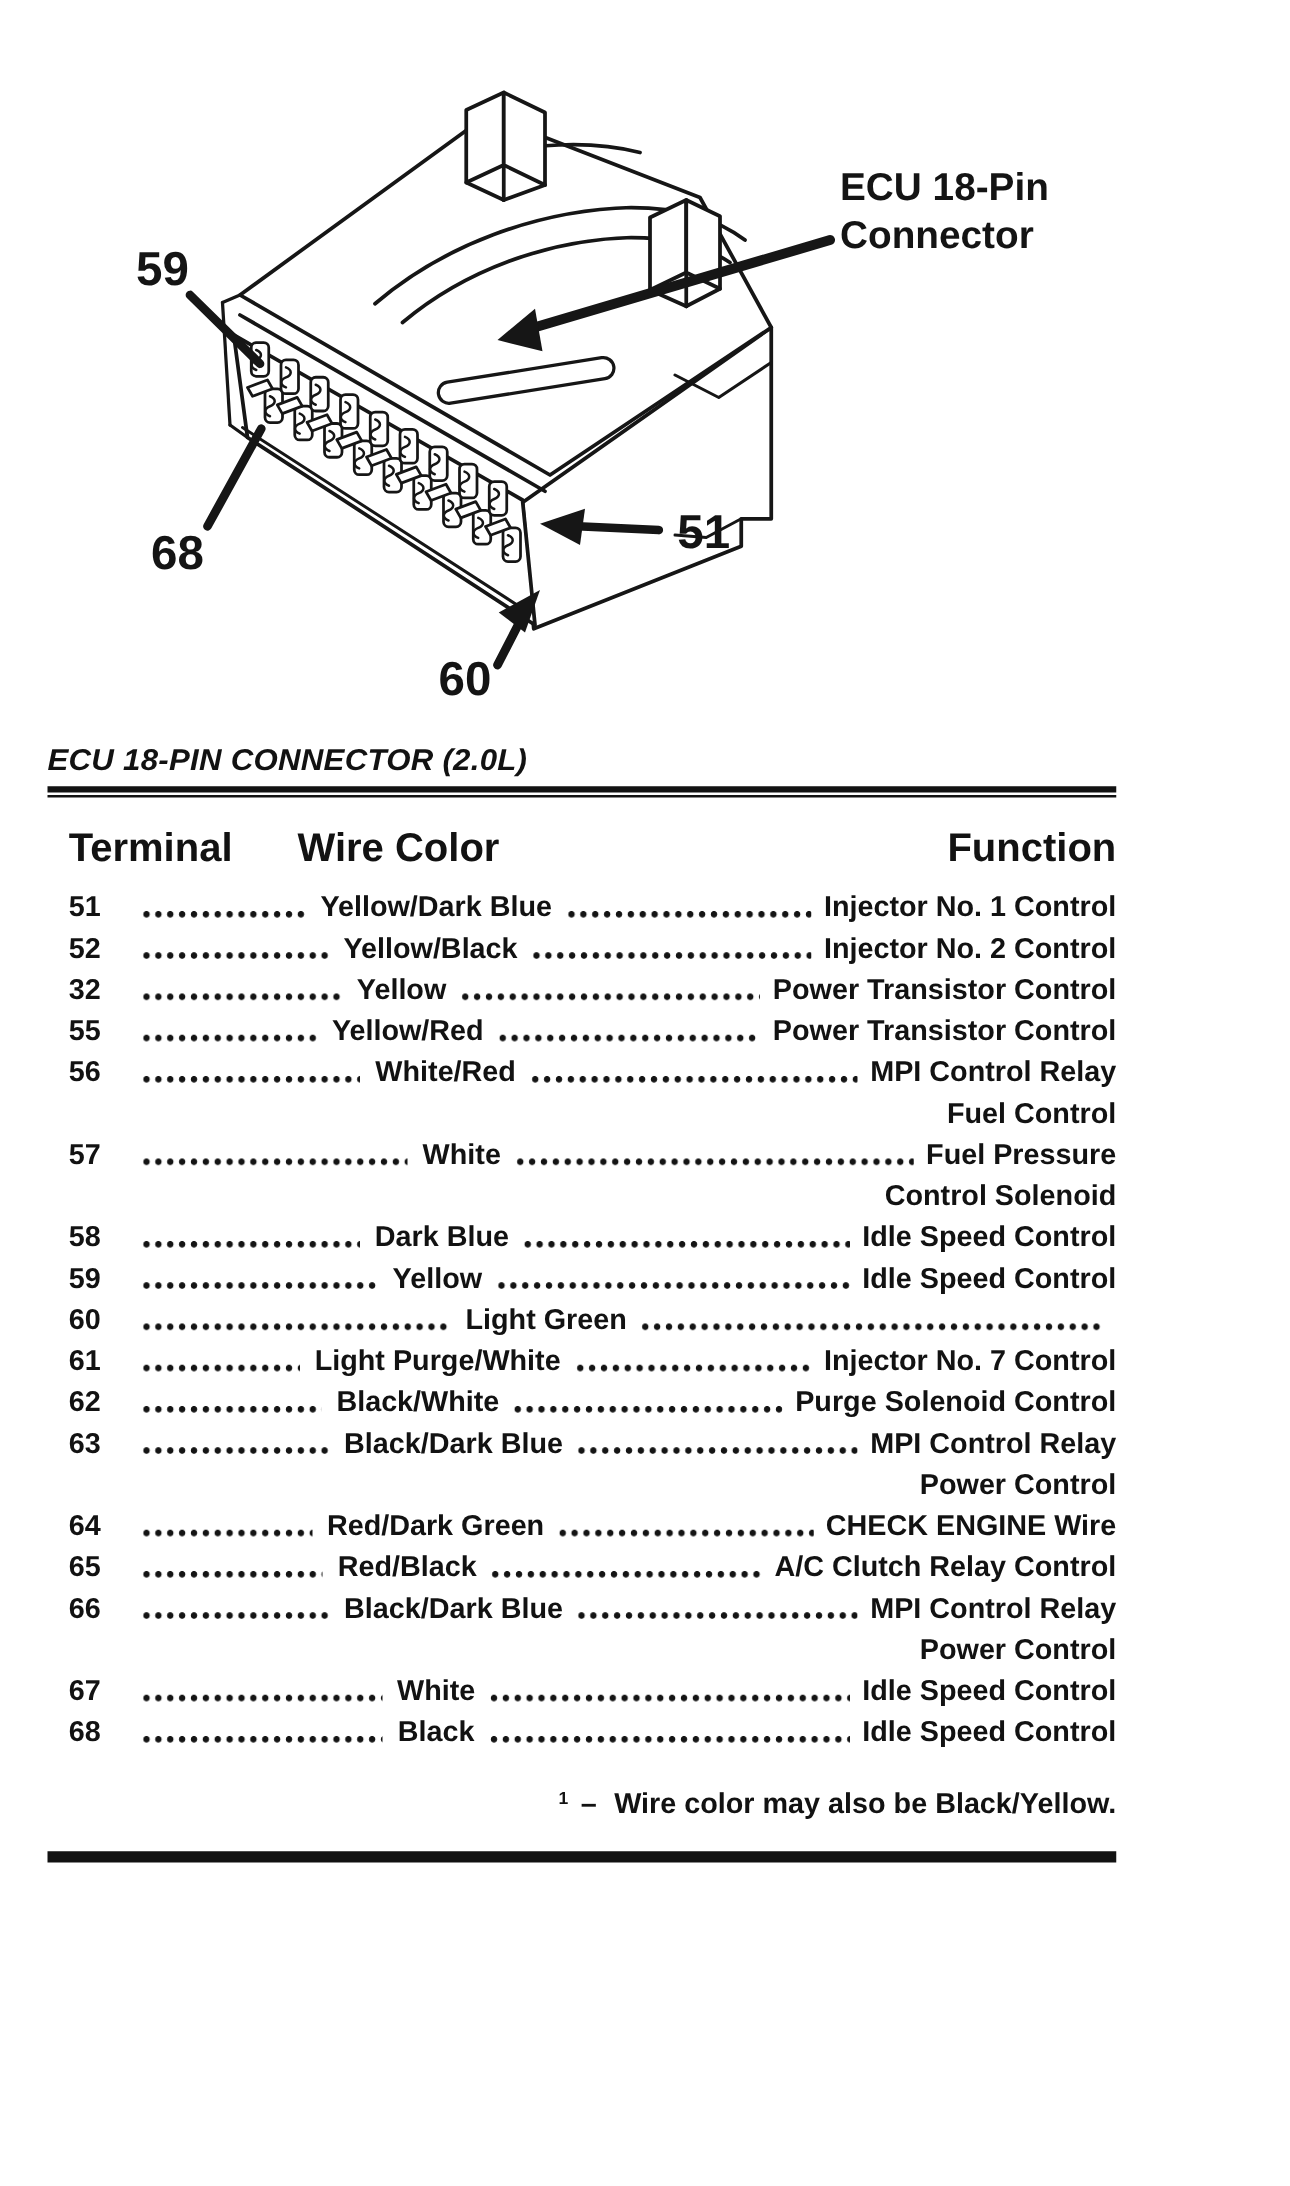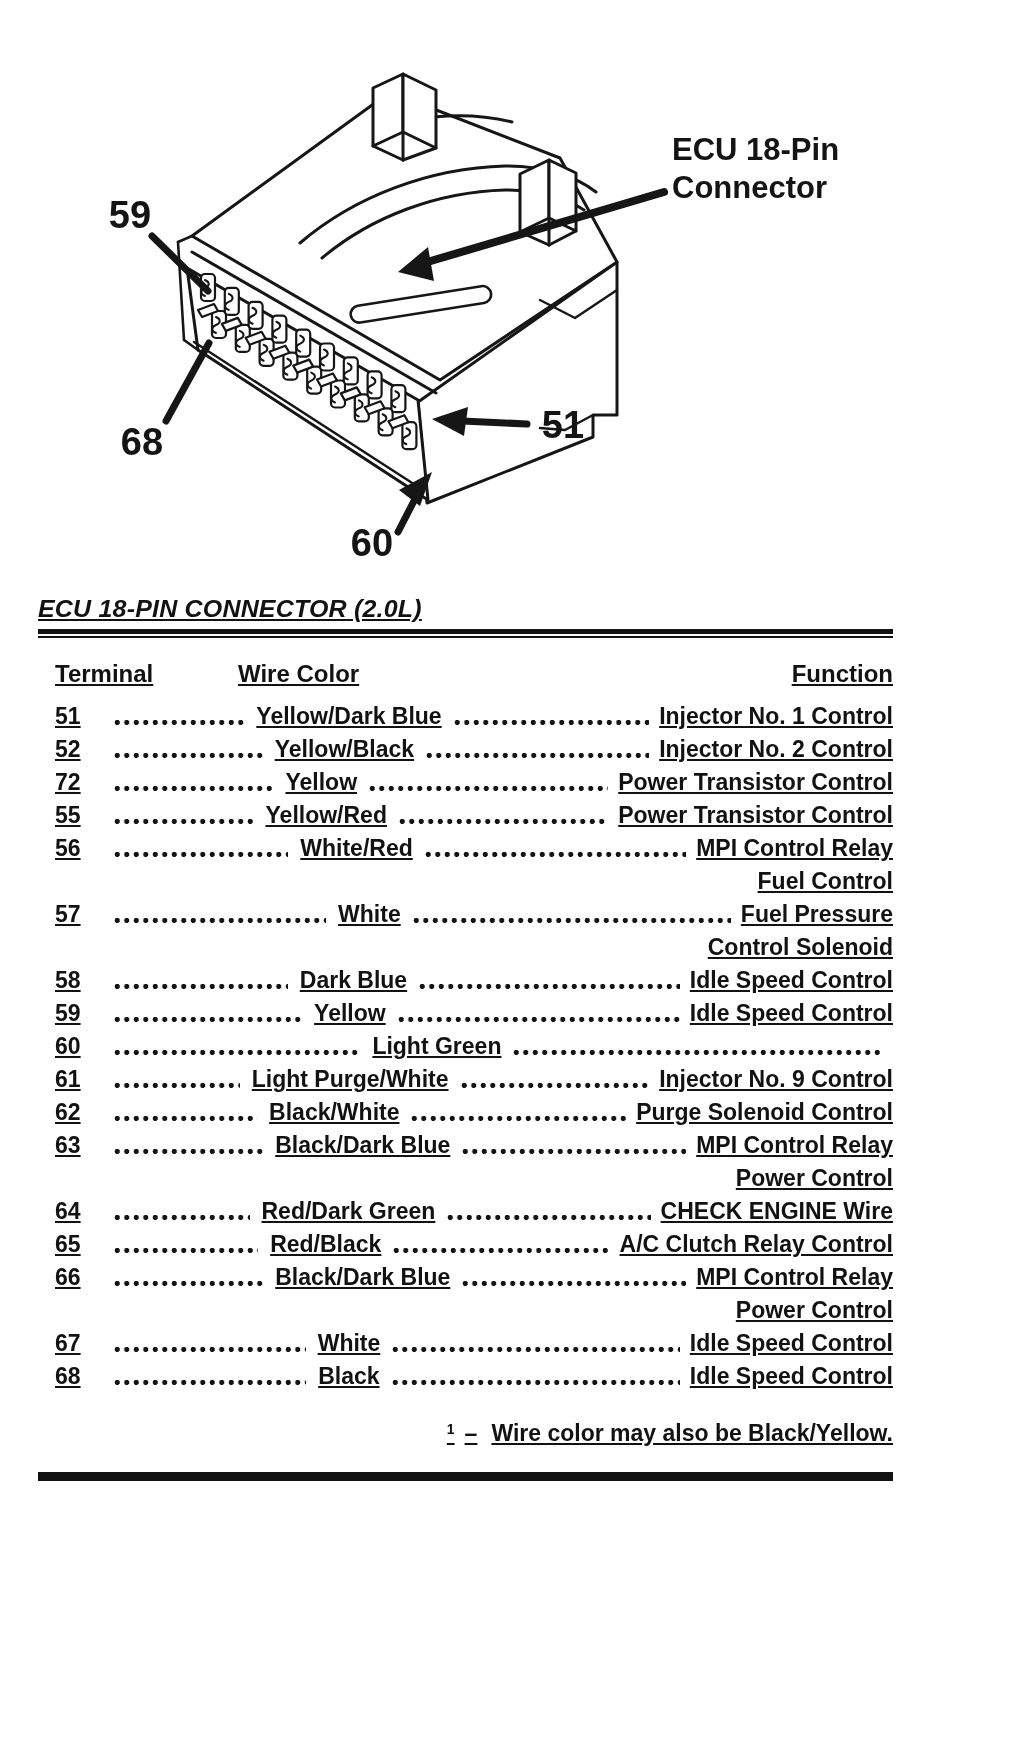--- a/index.html
+++ b/index.html
@@ -6,29 +6,29 @@
   body{
     width:1032px;height:1749px;background:#ffffff;overflow:hidden;
     font-family:"Liberation Sans",sans-serif;color:#121212;
     -webkit-font-smoothing:antialiased;
   }
   .page{position:relative;width:1032px;height:1749px;background:#fff;}
   
   .diagram-wrap{position:relative;width:1032px;height:575px;}
   svg text{font-family:"Liberation Sans",sans-serif;font-weight:700;fill:#141414;}
   
-  .doc{margin:16px 139px 0 38px;text-decoration:underline;}
+  .doc{margin:16px 139px 0 38px;}
   .title{
     font-style:italic;font-weight:700;font-size:24px;letter-spacing:.2px;
     margin:20px 0 0 0;transform:scaleX(1.04);transform-origin:left;
   }
   .rule2{margin-top:6px;}
   .rule2 .b1{height:5px;background:#121212;}
   .rule2 .b2{height:2px;background:#121212;margin-top:2px;}
-  .thead{display:flex;margin-top:22px;font-size:24px;font-weight:700;}
+  .thead{display:flex;margin-top:22px;font-size:32px;font-weight:700;}
   .h-term{flex:0 0 200px;padding-left:17px;box-sizing:border-box;}
   .h-wire{flex:0 0 auto;}
   .h-func{margin-left:auto;}
   .rows{margin-top:12px;font-size:23px;font-weight:700;}
   .tline{display:flex;align-items:baseline;height:33px;line-height:33px;}
   .term{flex:0 0 66px;padding-left:17px;box-sizing:border-box;}
   .wire{flex:0 0 auto;padding:0 2px;white-space:nowrap;}
   .func{white-space:nowrap;}
   .dots{
     flex:1 1 0;align-self:flex-end;height:7px;margin:0 10px 7px 10px;
@@ -219,21 +219,21 @@
           <div class="tline">
             <span class="term">52</span>
             <span class="dots d1"></span>
             <span class="wire"><span>Yellow/Black</span></span>
             <span class="dots d2"></span>
             <span class="func">Injector No. 2 Control</span>
           </div>
         </div>
         <div>
           <div class="tline">
-            <span class="term">72</span>
+            <span class="term">32</span>
             <span class="dots d1"></span>
             <span class="wire"><span>Yellow</span></span>
             <span class="dots d2"></span>
             <span class="func">Power Transistor Control</span>
           </div>
         </div>
         <div>
           <div class="tline">
             <span class="term">55</span>
             <span class="dots d1"></span>
@@ -291,21 +291,21 @@
             <span class="wire"><span>Light Green</span></span>
             <span class="dots d2"></span>
           </div>
         </div>
         <div>
           <div class="tline">
             <span class="term">61</span>
             <span class="dots d1"></span>
             <span class="wire"><span>Light Purge/White</span></span>
             <span class="dots d2"></span>
-            <span class="func">Injector No. 9 Control</span>
+            <span class="func">Injector No. 7 Control</span>
           </div>
         </div>
         <div>
           <div class="tline">
             <span class="term">62</span>
             <span class="dots d1"></span>
             <span class="wire"><span>Black/White</span></span>
             <span class="dots d2"></span>
             <span class="func">Purge Solenoid Control</span>
           </div>

